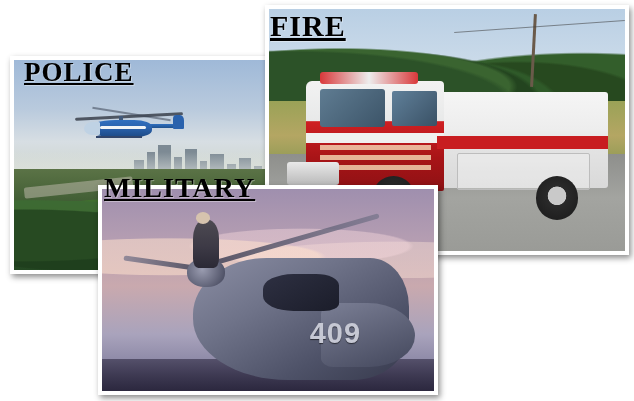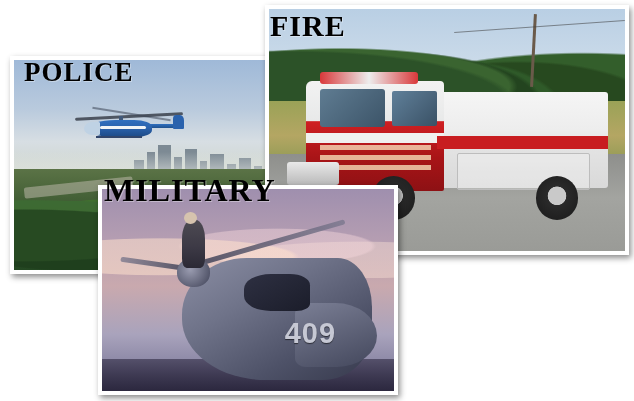--- a/index.html
+++ b/index.html
@@ -303,21 +303,21 @@
     width: 40%; height: 24%;
     border: 1px solid #bdbdbd;
     border-radius: 2px;
     background: rgba(255,255,255,.25);
   }
 
   
   #photo-military {
     left: 98px;
     top: 185px;
-    width: 300px;
+    width: 340px;
     height: 210px;
     z-index: 3;
   }
   #photo-military .sky {
     position: absolute;
     inset: 0;
     background: linear-gradient(to bottom, #9f8fae 0%, #b79fb2 28%, #c9a9ae 48%, #a9a3bc 72%, #6f6d90 100%);
   }
   #photo-military .cloud {
     position: absolute;
@@ -404,35 +404,36 @@
   
   .caption {
     position: absolute;
     font-family: "Liberation Serif", serif;
     font-weight: bold;
     letter-spacing: 1px;
     color: #000000;
     text-shadow: 1px 1px 0 rgba(255,255,255,.35);
     white-space: nowrap;
     z-index: 10;
+    text-decoration: underline;
   }
   #caption-police {
     left: 24px;
     top: 57px;
     font-size: 27px;
   }
   #caption-fire {
     left: 270px;
     top: 9px;
     font-size: 30px;
   }
   #caption-military {
     left: 104px;
     top: 172px;
-    font-size: 32px;
+    font-size: 28px;
   }
 </style>
 </head>
 <body>
 
 <div id="stage">
 
   <div class="photo" id="photo-police">
     <div class="scene">
       <div class="sky"></div>

